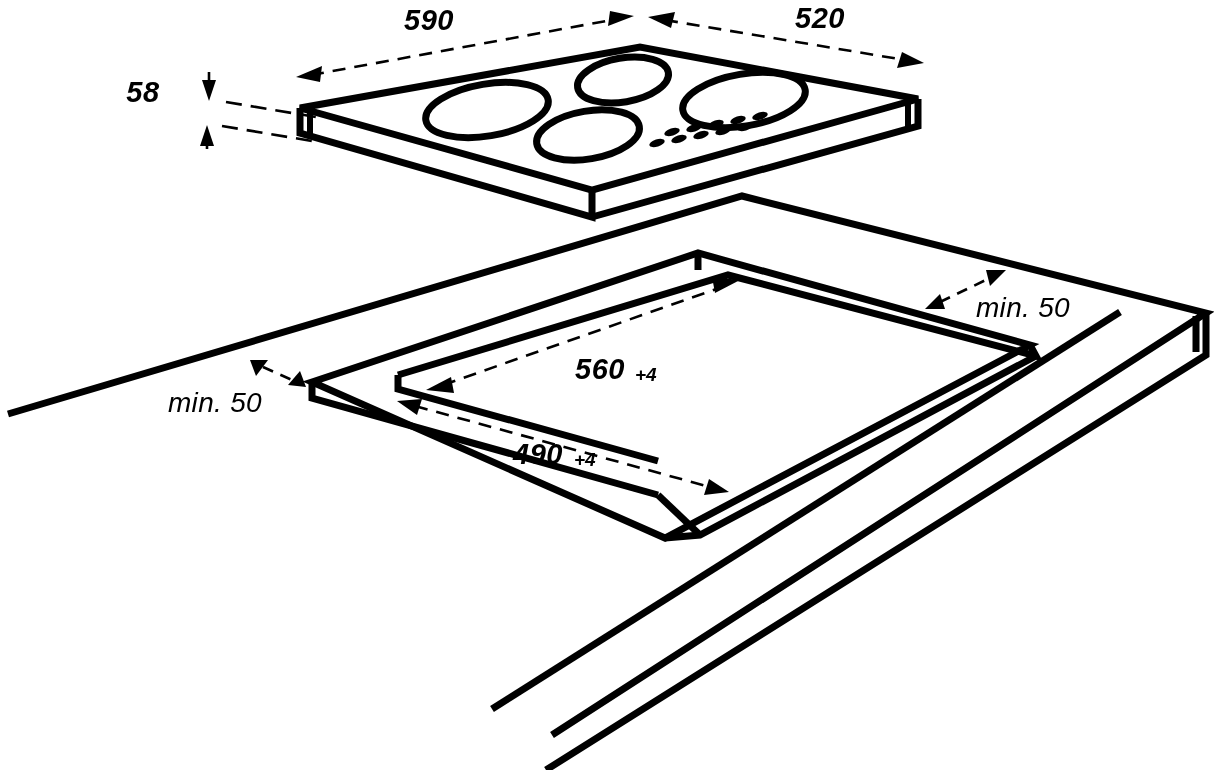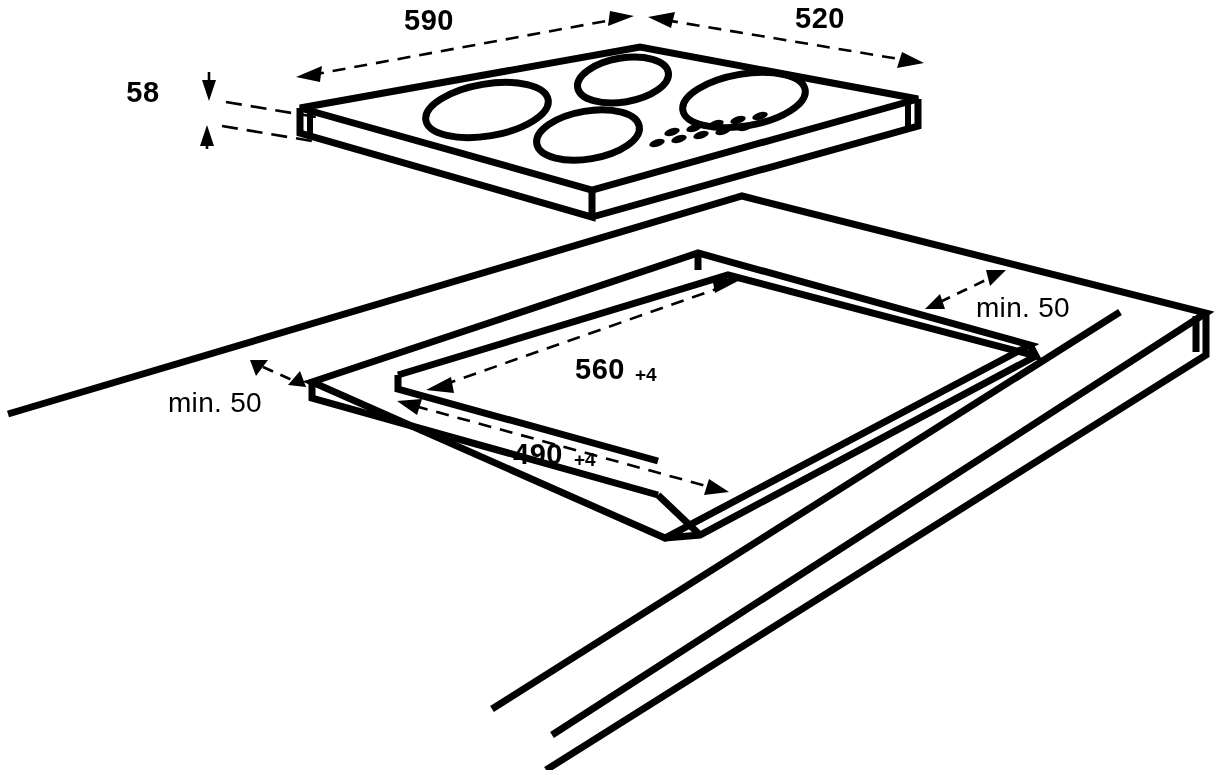--- a/index.html
+++ b/index.html
@@ -11,20 +11,21 @@
     width: 1214px;
     height: 770px;
     overflow: hidden;
     font-family: "Liberation Sans", sans-serif;
   }
   #drawing-root {
     position: relative;
     width: 1214px;
     height: 770px;
     background: #ffffff;
+    font-style: italic;
   }
   svg#tech-drawing {
     display: block;
     width: 1214px;
     height: 770px;
   }
   .solid-line {
     fill: none;
     stroke: #000000;
     stroke-width: 7;

